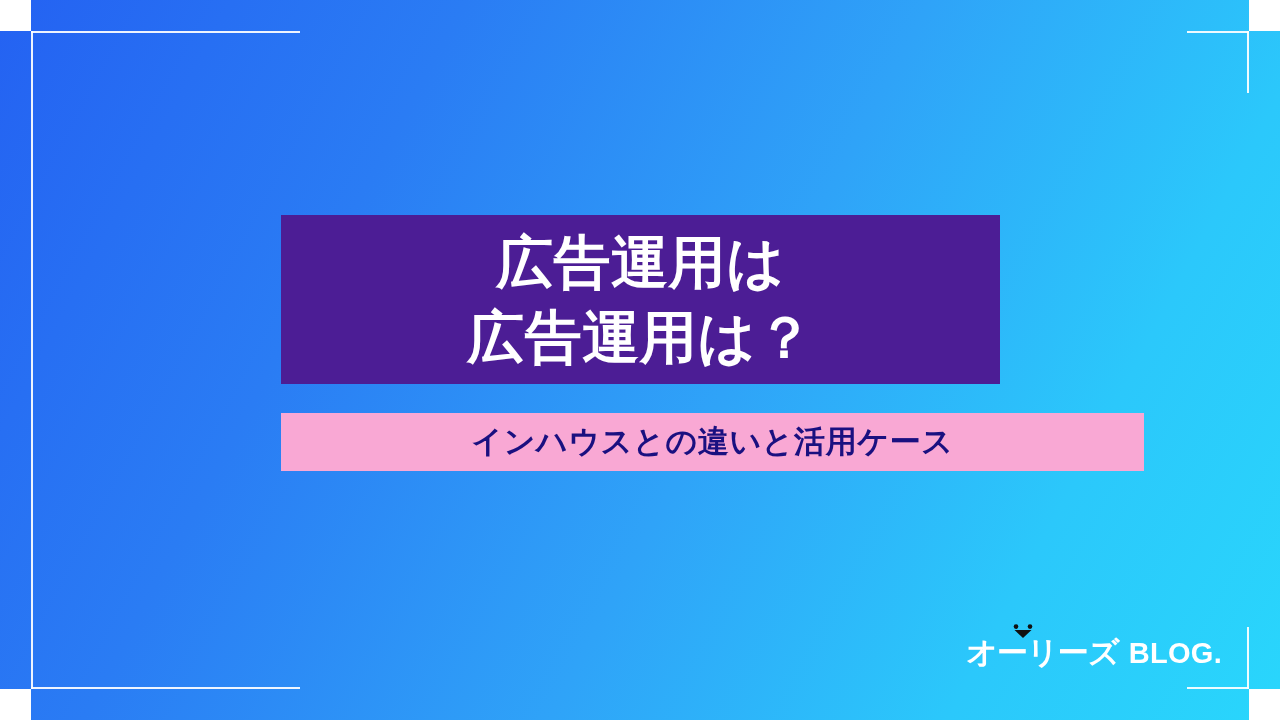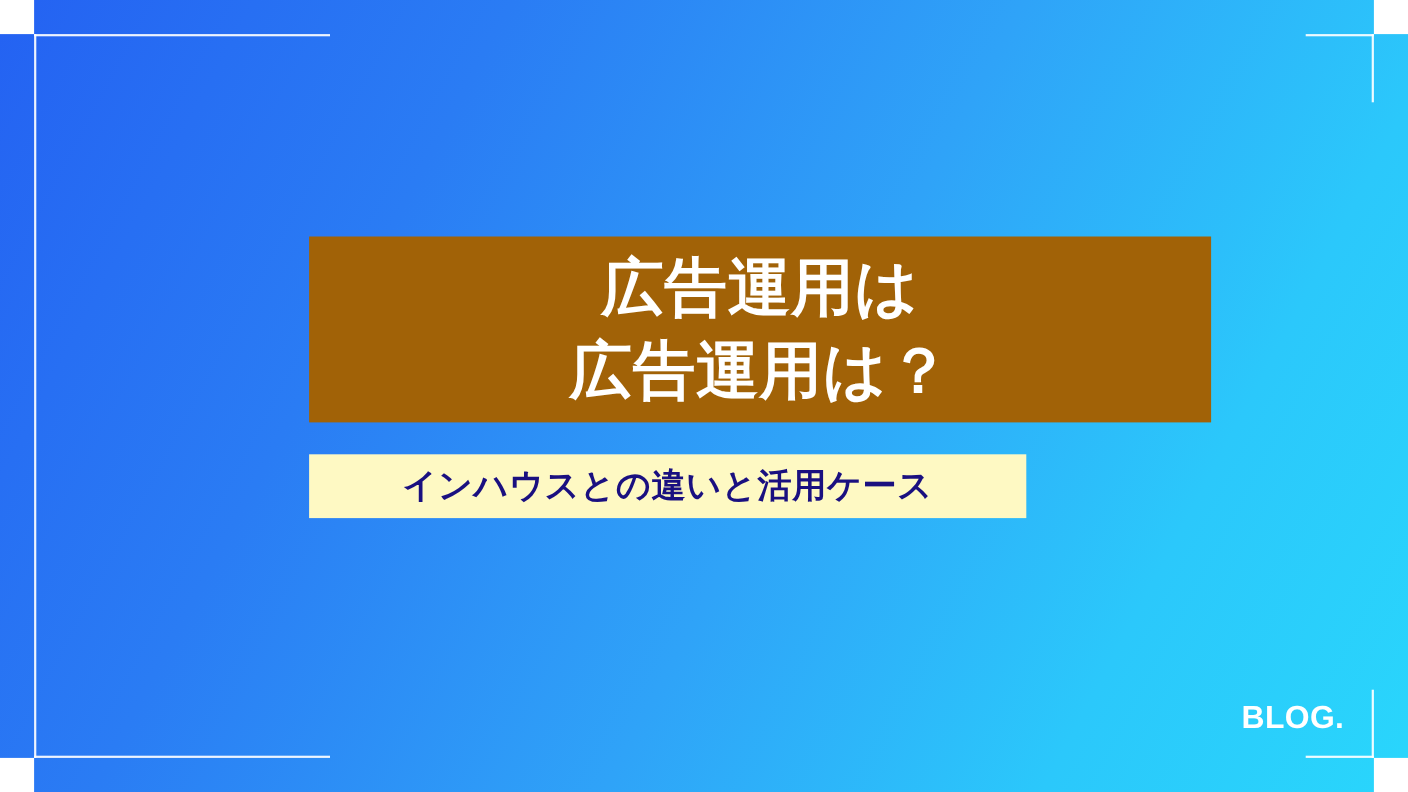--- a/index.html
+++ b/index.html
@@ -56,46 +56,46 @@
   .fline.h-top-left  { left: 31px;  top: 31px;    width: 269px; height: 2px; }
   .fline.h-top-right { right: 31px; top: 31px;    width: 62px;  height: 2px; }
   .fline.h-bot-left  { left: 31px;  bottom: 31px; width: 269px; height: 2px; }
   .fline.h-bot-right { right: 31px; bottom: 31px; width: 62px;  height: 2px; }
 
   
   #title-block {
     position: absolute;
     left: 281px;
     top: 215px;
-    width: 820px;
+    width: 719px;
     height: 169px;
-    background: #a16207;
+    background: #4c1d95;
     display: flex;
     flex-direction: column;
     align-items: center;
     justify-content: center;
   }
   .title-line {
     color: #ffffff;
     font-size: 57px;
     font-weight: bold;
     line-height: 1.30;
     letter-spacing: 0.01em;
     white-space: nowrap;
     text-align: center;
   }
 
   
   #subtitle-bar {
     position: absolute;
     left: 281px;
     top: 413px;
-    width: 652px;
+    width: 863px;
     height: 58px;
-    background: #fef9c3;
+    background: #f9a8d4;
     display: flex;
     align-items: center;
     justify-content: center;
   }
   #subtitle-bar .subtitle-text {
     color: #1a1080;
     font-size: 31px;
     font-weight: bold;
     letter-spacing: 0.02em;
     white-space: nowrap;
@@ -161,16 +161,24 @@
   <div id="title-block">
     <div class="title-line">広告運用は</div>
     <div class="title-line">広告運用は？</div>
   </div>
 
   <div id="subtitle-bar">
     <div class="subtitle-text">インハウスとの違いと活用ケース</div>
   </div>
 
   <div id="logo">
+    <span class="logo-mark-wrap">
+      <span class="logo-jp">オーリーズ</span>
+      <svg class="logo-bird" viewBox="0 0 22 14">
+        <circle cx="4" cy="2.6" r="2.3" fill="#111111"></circle>
+        <circle cx="18" cy="2.6" r="2.3" fill="#111111"></circle>
+        <path d="M2.5 6 L11 14 L19.5 6 Z" fill="#111111"></path>
+      </svg>
+    </span>
     <span class="logo-en">BLOG.</span>
   </div>
 
 </div>
 
 </body></html>

